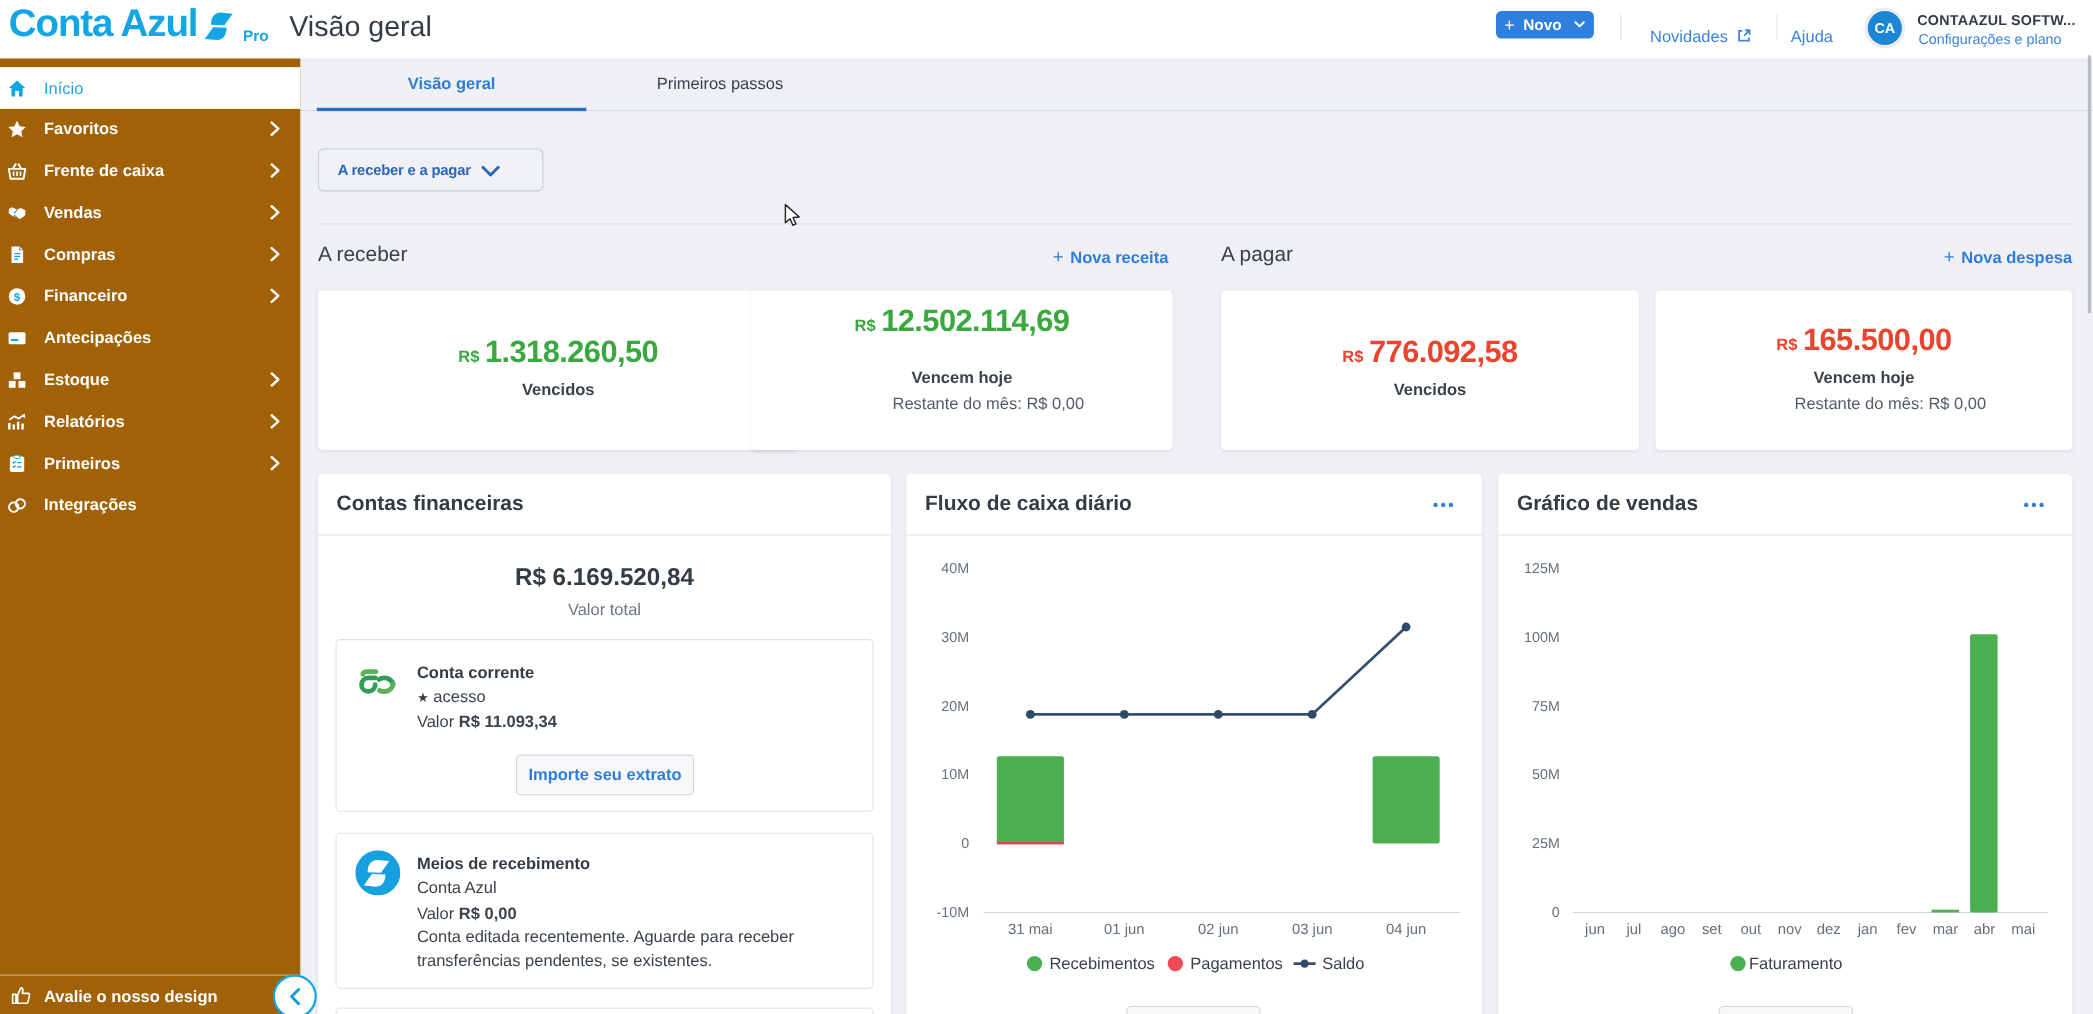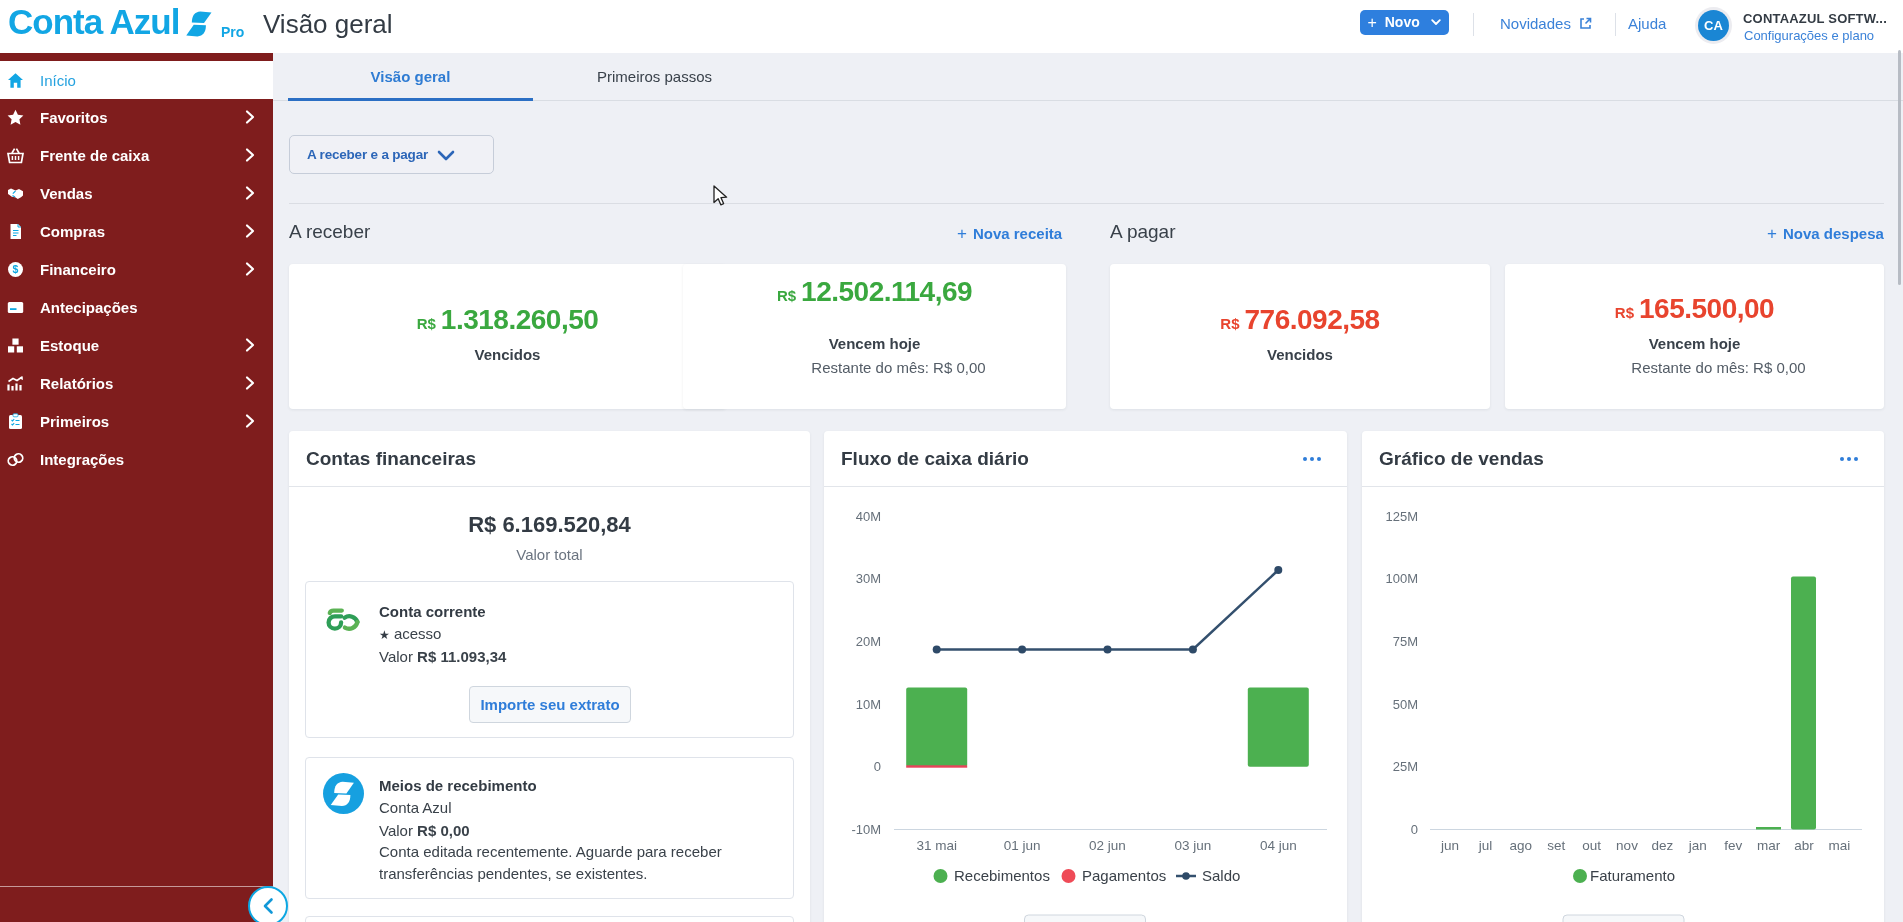--- a/index.html
+++ b/index.html
@@ -8,28 +8,28 @@
   .abs { position:absolute; }
 
   
   #header { position:absolute; left:0; top:0; width:1903px; height:53px; background:#fff; z-index:30; }
   #logo { position:absolute; left:8px; top:2px; font-size:35px; font-weight:bold; color:#12a6e4; letter-spacing:-1px; }
   #pro { position:absolute; left:221px; top:24px; font-size:14px; font-weight:bold; color:#12a6e4; }
   #pagetitle { position:absolute; left:263px; top:9px; font-size:26px; font-weight:500; color:#333b44; }
 
   #novoBtn { position:absolute; left:1360px; top:10px; width:89px; height:25px; background:#2e7fde; border-radius:5px; color:#fff; font-size:14px; font-weight:bold; text-align:center; line-height:25px; }
   .hdiv { position:absolute; top:13px; width:1px; height:23px; background:#dde1e8; }
-  .hlink { position:absolute; top:15px; font-size:15px; color:#3b82d8; }
+  .hlink { position:absolute; top:25px; font-size:15px; color:#3b82d8; }
   #avatar-outer { position:absolute; left:1695px; top:7px; width:37px; height:37px; border-radius:50%; background:#ececf0; }
   #avatar { position:absolute; left:1698px; top:10px; width:31px; height:31px; border-radius:50%; background:#1a86d4; color:#fff; font-size:13px; font-weight:bold; text-align:center; line-height:31px; }
   #acctname { position:absolute; left:1743px; top:11px; font-size:13px; font-weight:bold; color:#333b44; letter-spacing:0.2px; }
   #acctcfg  { position:absolute; left:1744px; top:28px; font-size:13px; color:#3b82d8; }
 
   
-  #sidebar { position:absolute; left:0; top:53px; width:273px; height:869px; background:#7f1d1d; z-index:20; }
+  #sidebar { position:absolute; left:0; top:53px; width:273px; height:869px; background:#a16207; z-index:20; }
   .sitem { position:absolute; left:0; width:273px; height:38px; color:#fff; font-size:15px; font-weight:bold; }
   .sitem .lbl { position:absolute; left:40px; top:11px; }
   .sitem .ico { position:absolute; left:7px; top:11px; width:17px; height:17px; }
   .sitem .chev { position:absolute; right:18px; top:11px; width:10px; height:16px; }
   #inicio { background:#fff; color:#25a2df; font-weight:500; }
   #sfoot-line { position:absolute; left:0; top:833px; width:273px; height:1px; background:rgba(255,255,255,0.55); }
   #sfoot { position:absolute; left:0; top:834px; width:273px; height:35px; color:#fff; font-size:15px; font-weight:bold; }
   #collapse { position:absolute; left:248px; top:886px; width:40px; height:40px; border-radius:50%; background:#fff; border:2px solid #0da7e2; z-index:25; }
 
   
@@ -203,20 +203,26 @@
       </svg>
     </div>
   <div class="sitem" style="top:387px;">
     <svg class="ico" viewBox="0 0 17 17">
         <circle cx="5.5" cy="10" r="4.2" fill="none" stroke="#fff" stroke-width="1.8" transform="rotate(-40 5.5 10)"></circle>
         <circle cx="11.5" cy="7" r="4.2" fill="none" stroke="#fff" stroke-width="1.8" transform="rotate(-40 11.5 7)"></circle>
       </svg>
     <span class="lbl">Integrações</span>
     </div>
   <div id="sfoot-line"></div>
+  <div id="sfoot">
+    <svg style="position:absolute;left:10px;top:9px;" width="18" height="18" viewBox="0 0 18 18">
+        <path d="M1.5 8 H4.5 V16 H1.5 Z M6 16 V8.5 L9 2 C10 2 10.8 2.8 10.8 4 L10.3 7 H15.5 C16.4 7 17 7.8 16.8 8.7 L15.5 14.8 C15.3 15.5 14.7 16 14 16 Z" fill="none" stroke="#fff" stroke-width="1.5" stroke-linejoin="round"></path>
+      </svg>
+    <span style="position:absolute;left:40px;top:11px;">Avalie o nosso design</span>
+    </div>
 </div>
 <div id="collapse">
   <svg style="position:absolute;left:12px;top:9px;" width="12" height="18" viewBox="0 0 12 18">
       <path d="M9.5 2.5 L3 9 L9.5 15.5" fill="none" stroke="#1198d8" stroke-width="2.6" stroke-linecap="round" stroke-linejoin="round"></path>
     </svg>
 </div>
 
 <div id="main">
   <div id="tabbar">
     <div class="tab" id="tab1">Visão geral</div>

